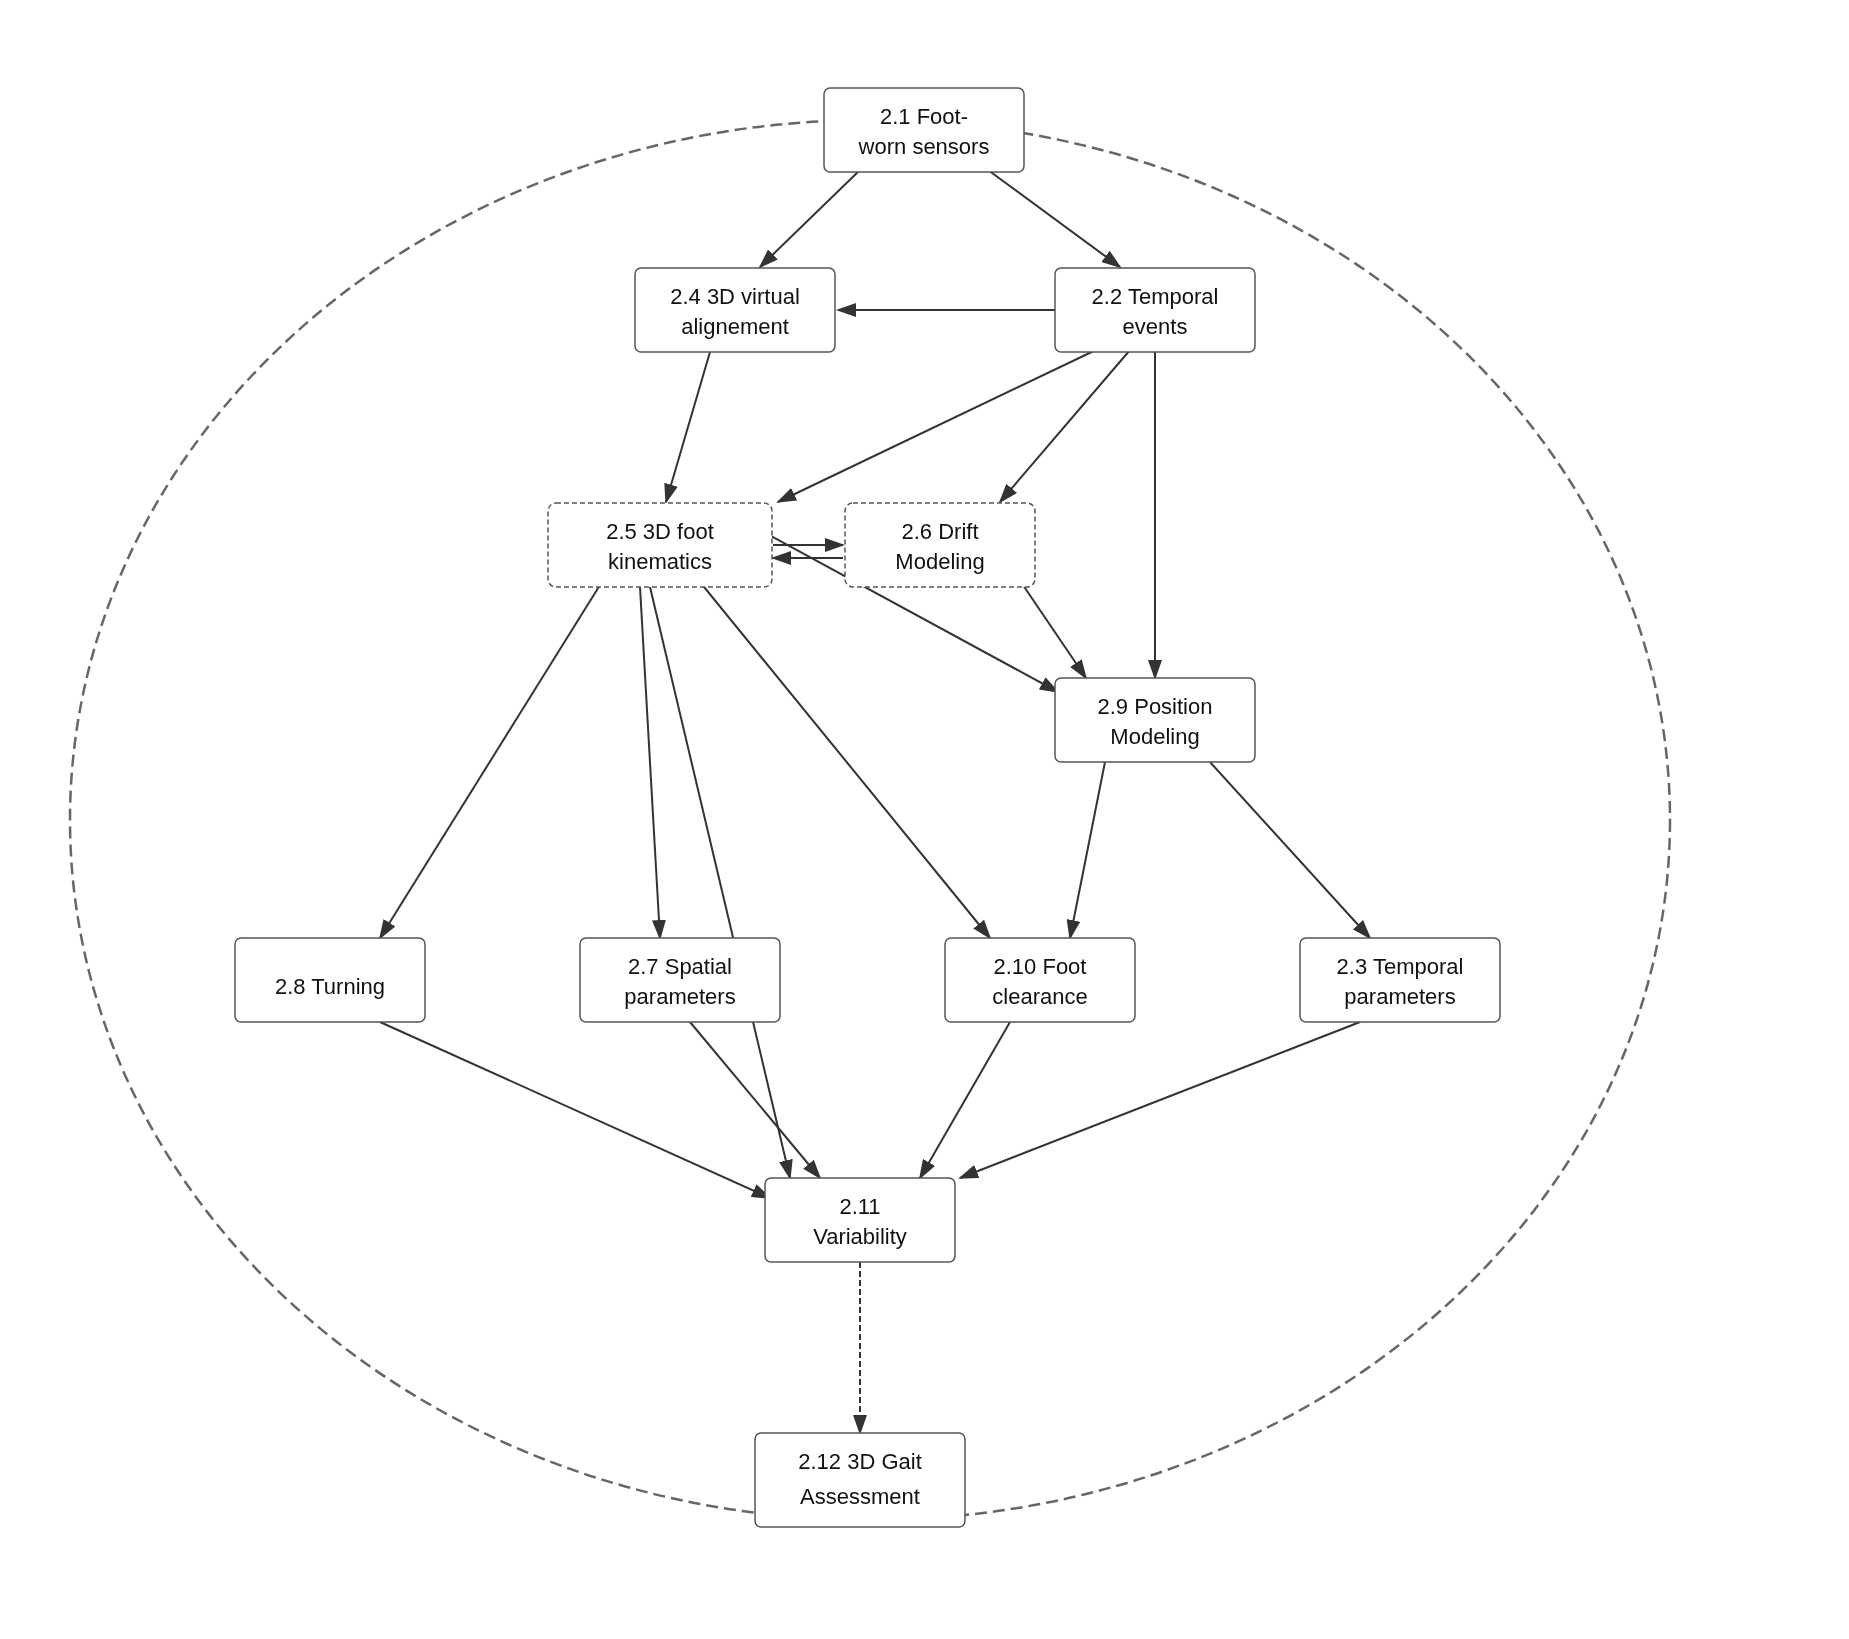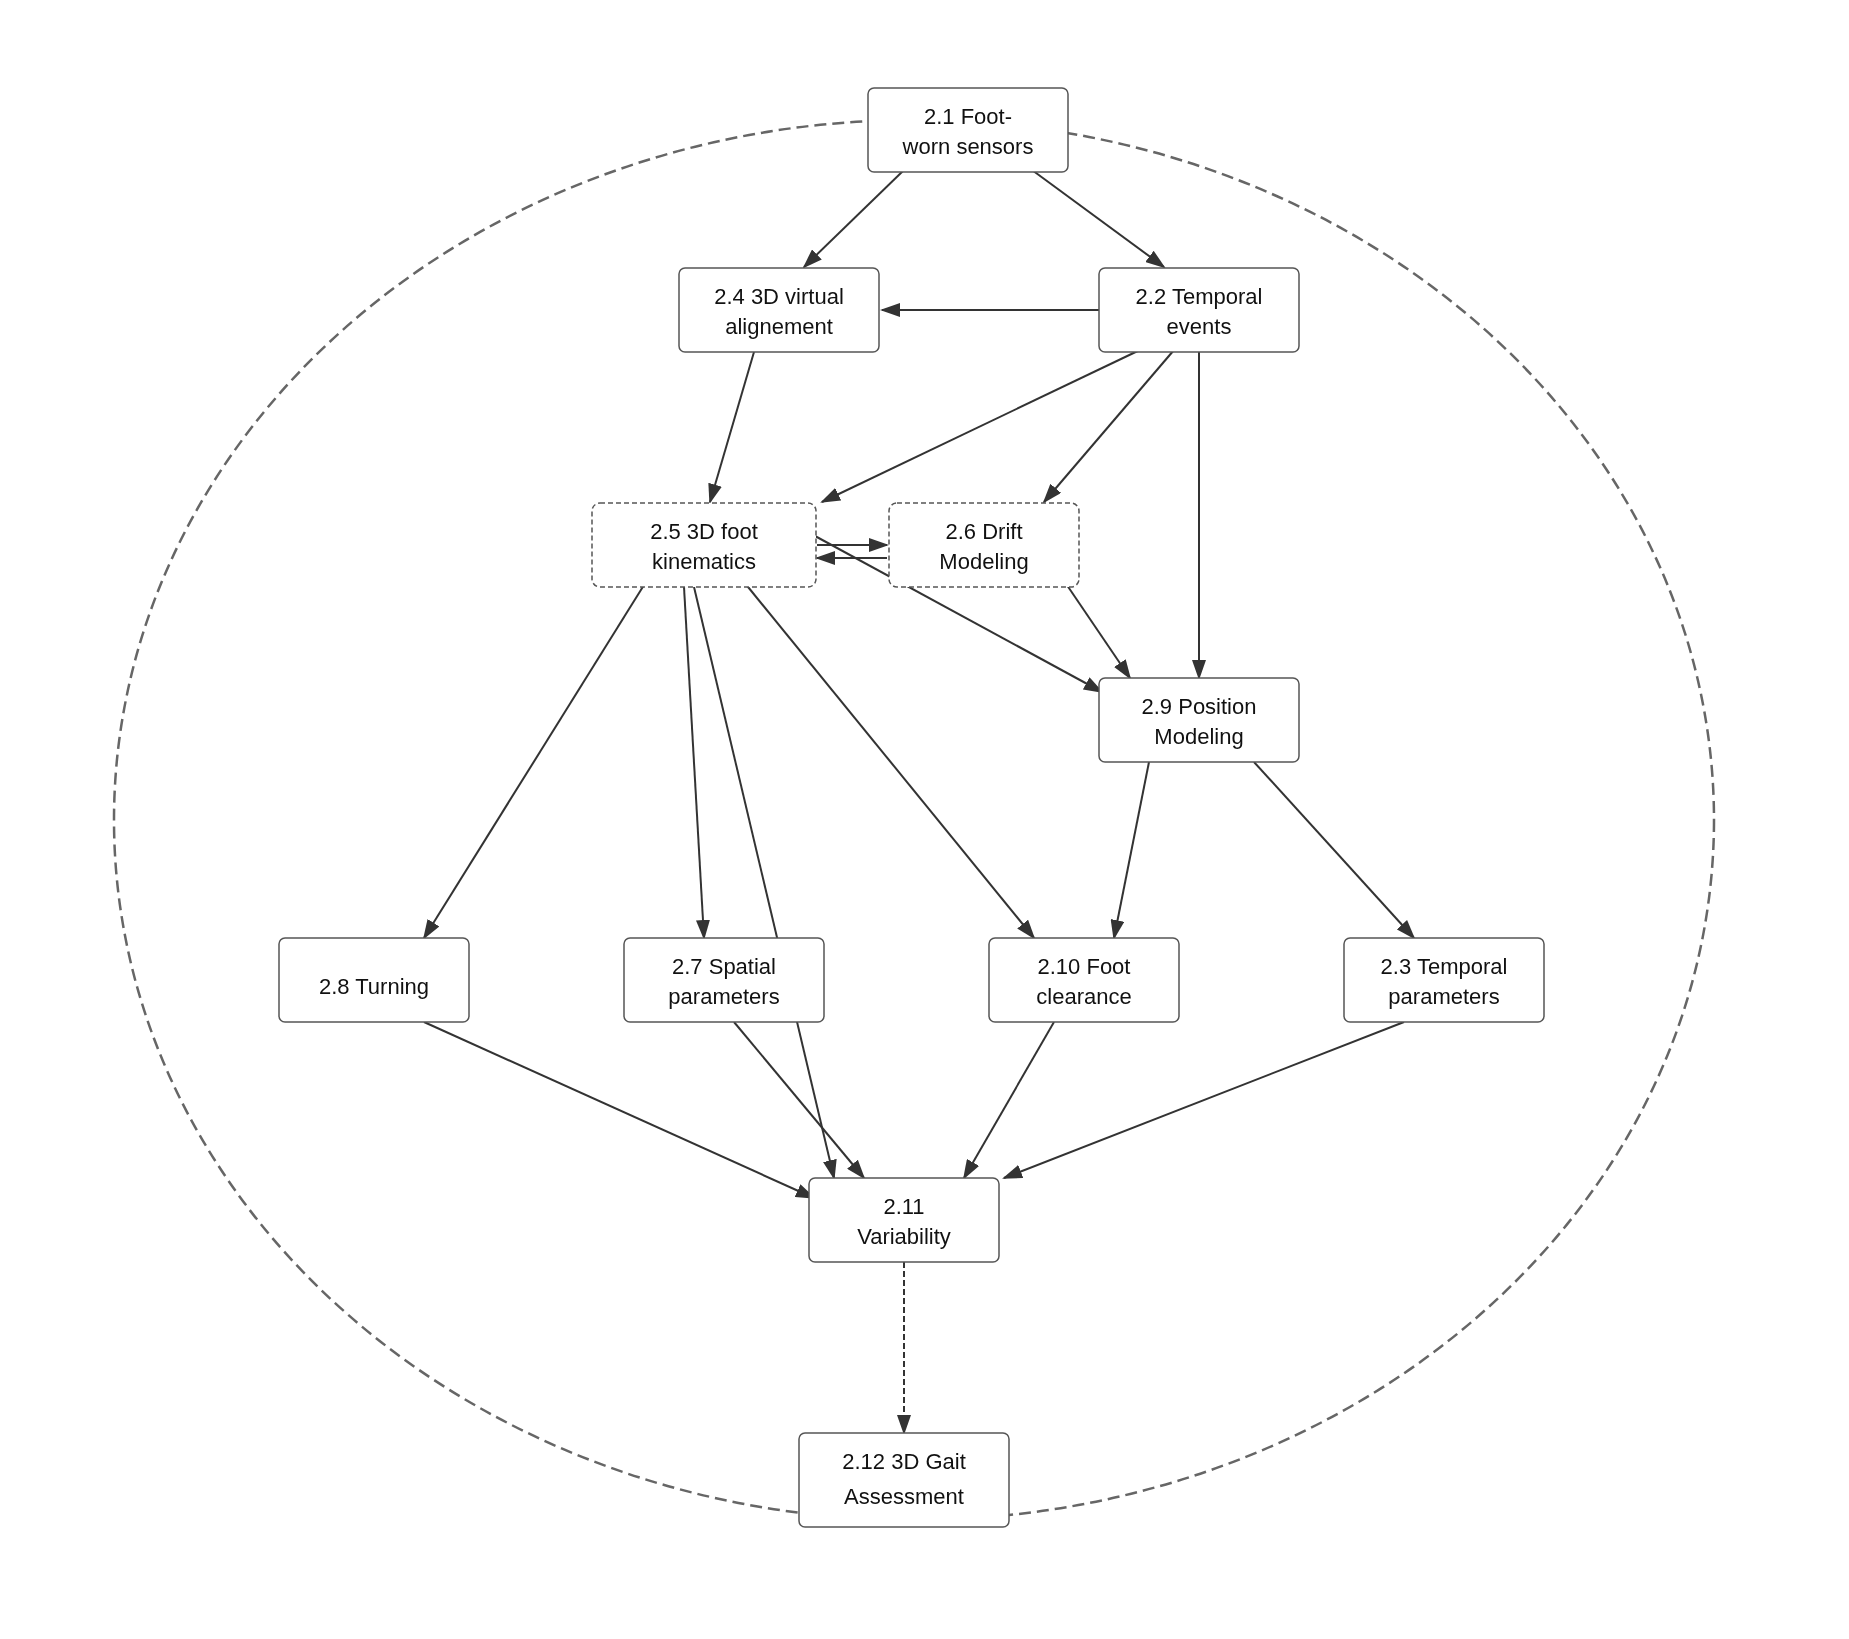--- a/index.html
+++ b/index.html
@@ -9,21 +9,20 @@
       background: #ffffff;
       font-family: Arial, sans-serif;
       position: relative;
       overflow: hidden;
     }
     #diagram-container {
       position: absolute;
       top: 0; left: 0;
       width: 1849px;
       height: 1639px;
-      padding-left: 44px;
     }
     svg {
       width: 1849px;
       height: 1639px;
     }
     .node-box {
       fill: #ffffff;
       stroke: #555555;
       stroke-width: 1.5;
       rx: 6;

